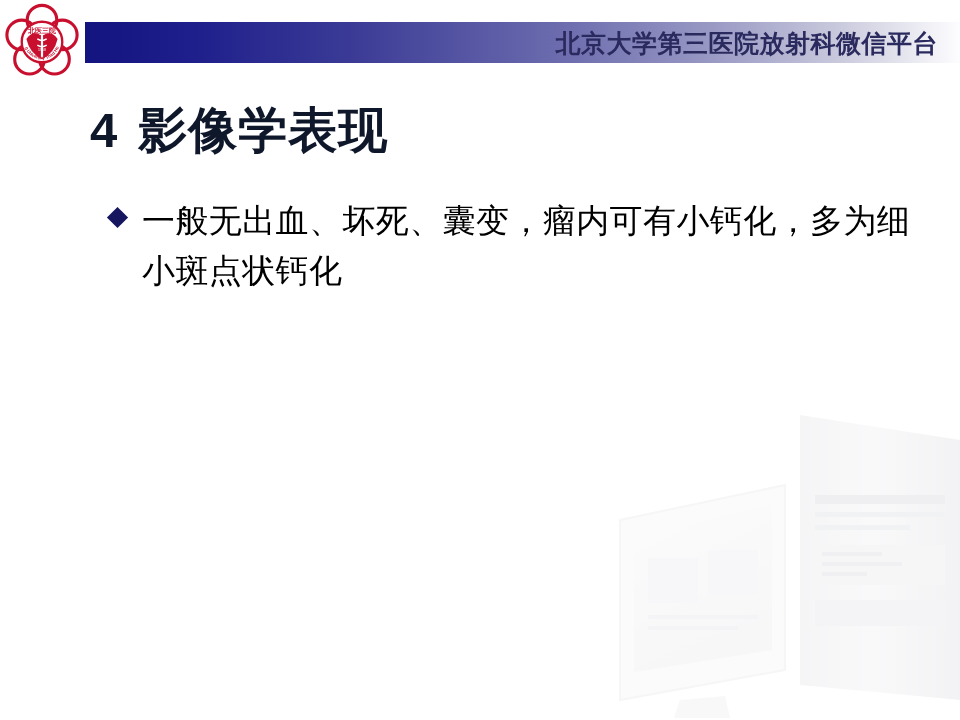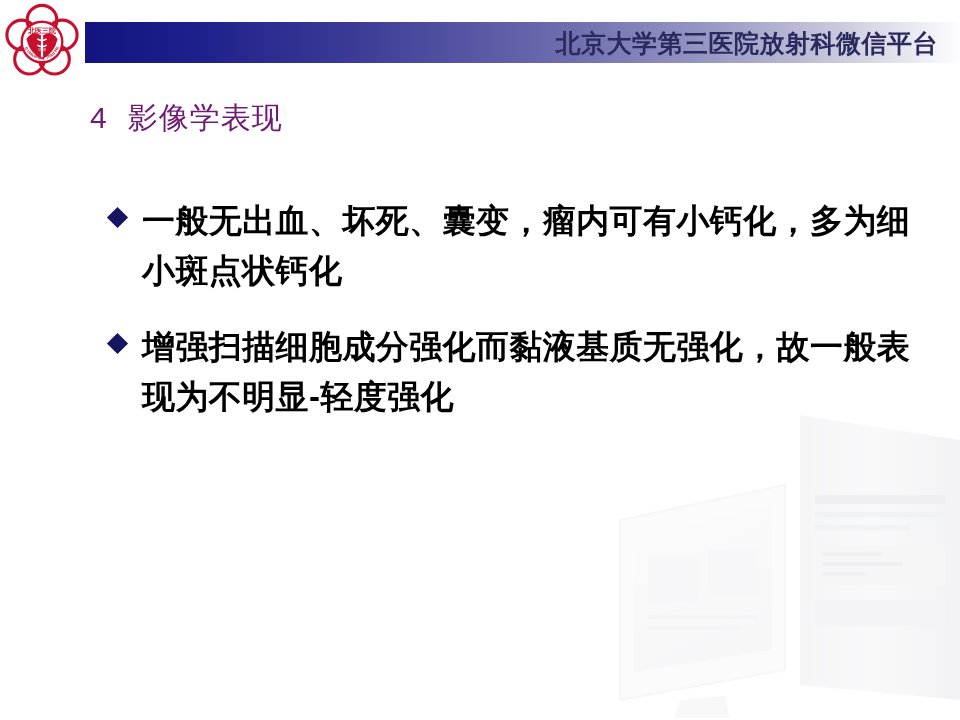--- a/index.html
+++ b/index.html
@@ -64,23 +64,23 @@
     top: 3px;
     width: 78px;
     height: 78px;
   }
 
   
   .slide-title {
     position: absolute;
     left: 90px;
     top: 98px;
-    font-size: 30px;
-    font-weight: normal;
-    color: #701a75;
+    font-size: 49px;
+    font-weight: bold;
+    color: #0f172a;
     letter-spacing: 1px;
     white-space: nowrap;
   }
   .slide-title .num { margin-right: 20px; }
 
   
   .bullets {
     position: absolute;
     left: 106px;
     top: 196px;
@@ -88,21 +88,20 @@
   }
   .bullet-item {
     position: relative;
     padding-left: 36px;
     margin-bottom: 26px;
     font-size: 33px;
     line-height: 1.52;
     color: #000000;
     letter-spacing: 0.4px;
     text-align: left;
-    font-weight: bold;
   }
   .bullet-item:last-child { margin-bottom: 0; }
   .diamond {
     position: absolute;
     left: 4px;
     top: 14px;
     width: 15px;
     height: 15px;
     background: #151560;
     transform: rotate(45deg);
@@ -185,20 +184,16 @@
   </div>
 
   <div class="bullets">
 
     <div class="bullet-item">
       <span class="diamond"></span>
       <span class="bullet-text">一般无出血、坏死、囊变，瘤内可有小钙化，多为细小斑点状钙化</span>
     </div>
 
 
-    <div class="bullet-item">
-      <span class="diamond"></span>
-      <span class="bullet-text">增强扫描细胞成分强化而黏液基质无强化，故一般表现为不明显-轻度强化</span>
-    </div>
 
   </div>
 
 </div>
 
 </body></html>

